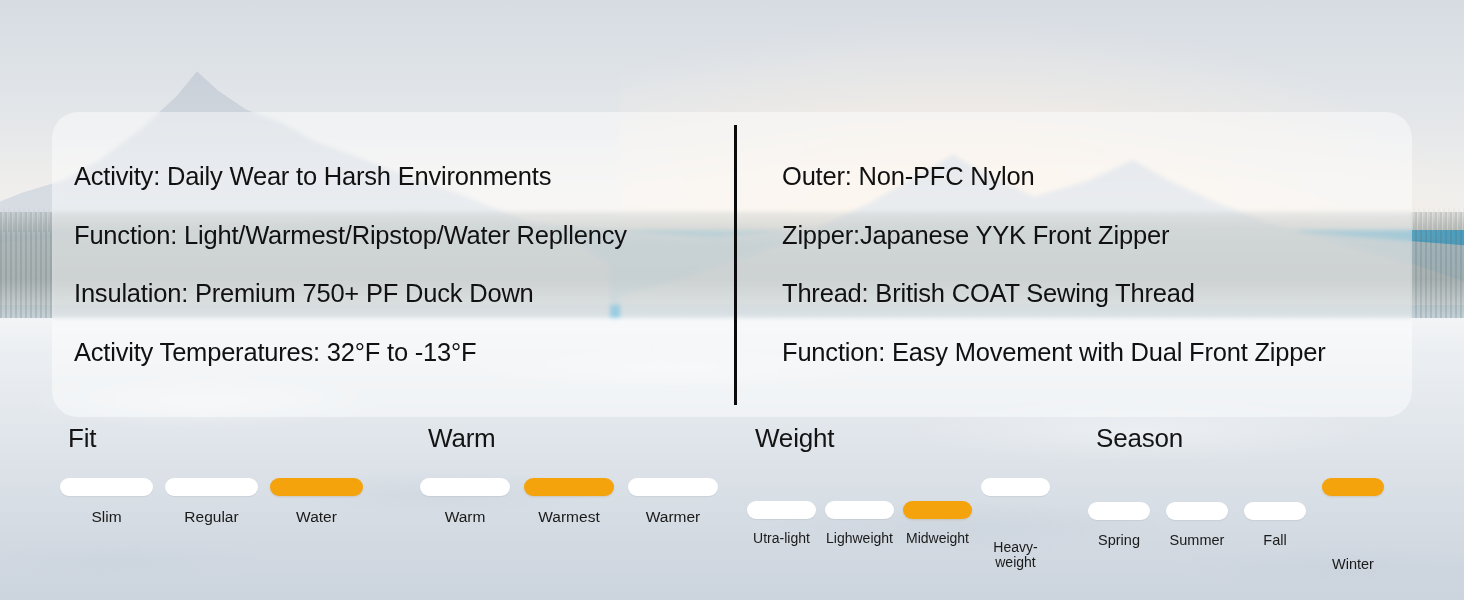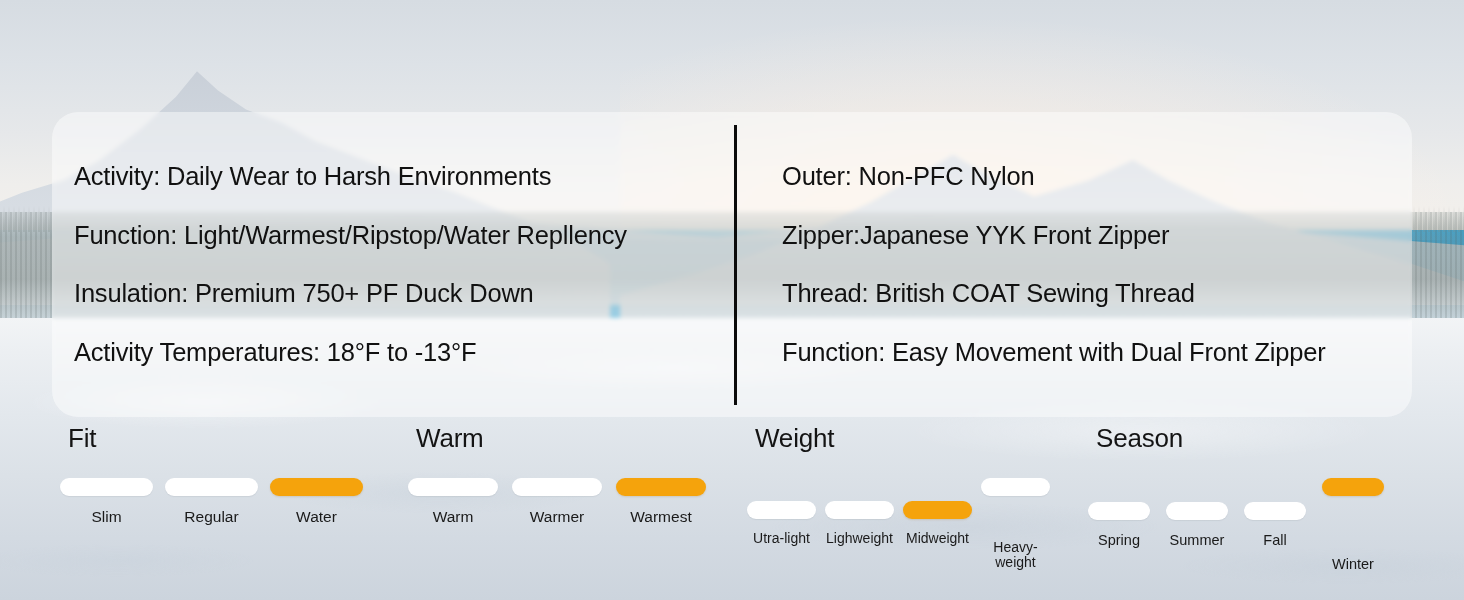--- a/index.html
+++ b/index.html
@@ -222,21 +222,21 @@
     margin-top: 13px;
     font-size: 15.5px;
     line-height: 1.06;
     color: #1a1a1a;
     text-align: center;
     white-space: pre-line;
   }
 
   
   #group-fit    { left: 60px;   }
-  #group-warm   { left: 408px;  }
+  #group-warm   { left: 420px;  }
   #group-weight { left: 747px;  }
   #group-season { left: 1088px; }
 
   #group-fit    .meter-seg-wrap { width: 93px;  margin-right: 12px; }
   #group-fit    .meter-seg-wrap:last-child { margin-right: 0; }
   #group-fit    .meter-bar { width: 93px; }
 
   #group-warm   .meter-seg-wrap { width: 90px;  margin-right: 14px; }
   #group-warm   .meter-seg-wrap:last-child { margin-right: 0; }
   #group-warm   .meter-bar { width: 90px; }
@@ -265,21 +265,21 @@
   <div class="bg-forest"></div>
   <div class="bg-snow"></div>
   <div class="bg-snow-tex"></div>
 
   <div id="info-card">
     <div class="card-cols">
       <div class="card-col col-left">
         <div class="spec-line">Activity: Daily Wear to Harsh Environments</div>
         <div class="spec-line">Function: Light/Warmest/Ripstop/Water Repllency</div>
         <div class="spec-line">Insulation: Premium 750+ PF Duck Down</div>
-        <div class="spec-line">Activity Temperatures: 18°F to -13°F</div>
+        <div class="spec-line">Activity Temperatures: 32°F to -13°F</div>
       </div>
       <div class="card-col col-right">
         <div class="spec-line">Outer: Non-PFC Nylon</div>
         <div class="spec-line">Zipper:Japanese YYK Front Zipper</div>
         <div class="spec-line">Thread: British COAT Sewing Thread</div>
         <div class="spec-line">Function: Easy Movement with Dual Front Zipper</div>
       </div>
     </div>
     <div id="card-divider"></div>
   </div>
@@ -305,26 +305,26 @@
     </div>
 
     <div class="meter-group" id="group-warm">
       <div class="meter-title">Warm</div>
       <div class="meter-track">
         <div class="meter-seg-wrap">
           <div class="meter-bar"></div>
           <div class="meter-label">Warm</div>
         </div>
         <div class="meter-seg-wrap">
-          <div class="meter-bar"></div>
-          <div class="meter-label">Warmer</div>
-        </div>
-        <div class="meter-seg-wrap">
           <div class="meter-bar on"></div>
           <div class="meter-label">Warmest</div>
+        </div>
+        <div class="meter-seg-wrap">
+          <div class="meter-bar"></div>
+          <div class="meter-label">Warmer</div>
         </div>
       </div>
     </div>
 
     <div class="meter-group" id="group-weight">
       <div class="meter-title">Weight</div>
       <div class="meter-track">
         <div class="meter-seg-wrap">
           <div class="meter-bar"></div>
           <div class="meter-label">Utra-light</div>

